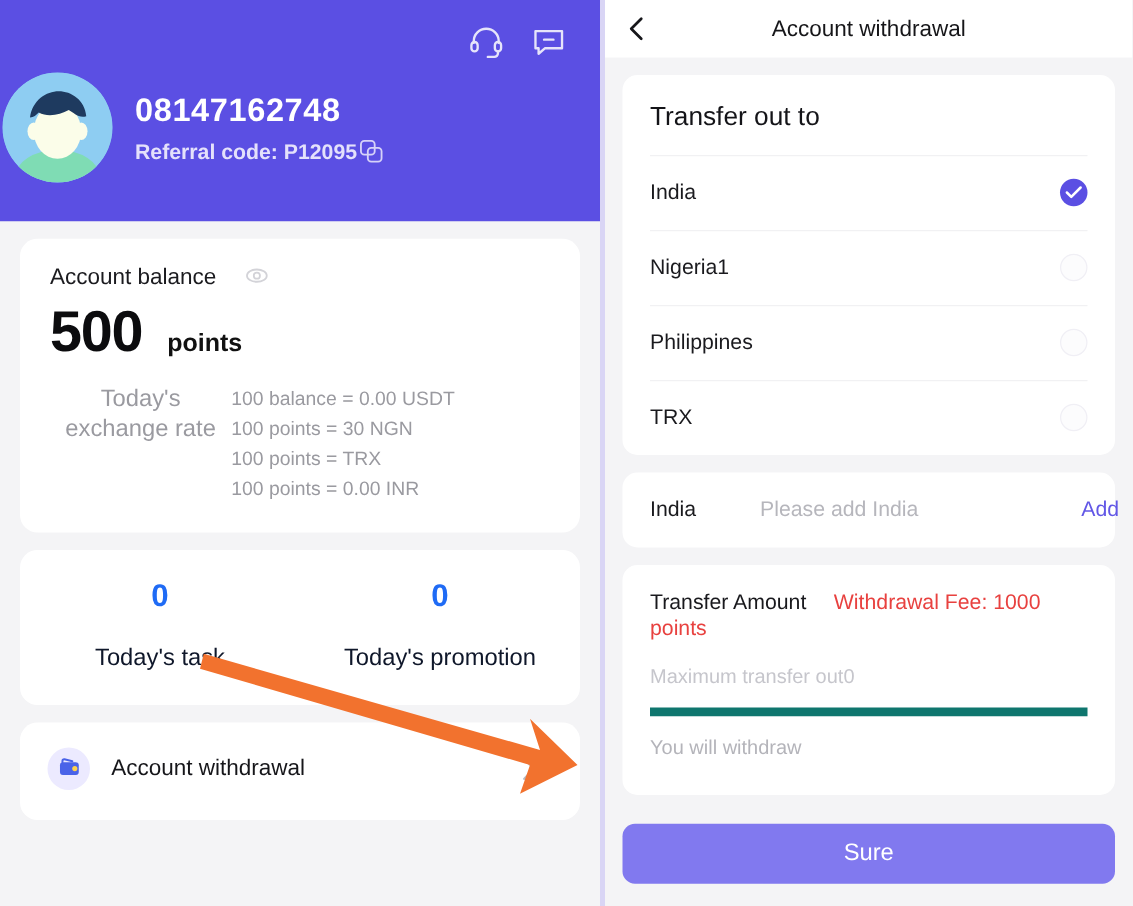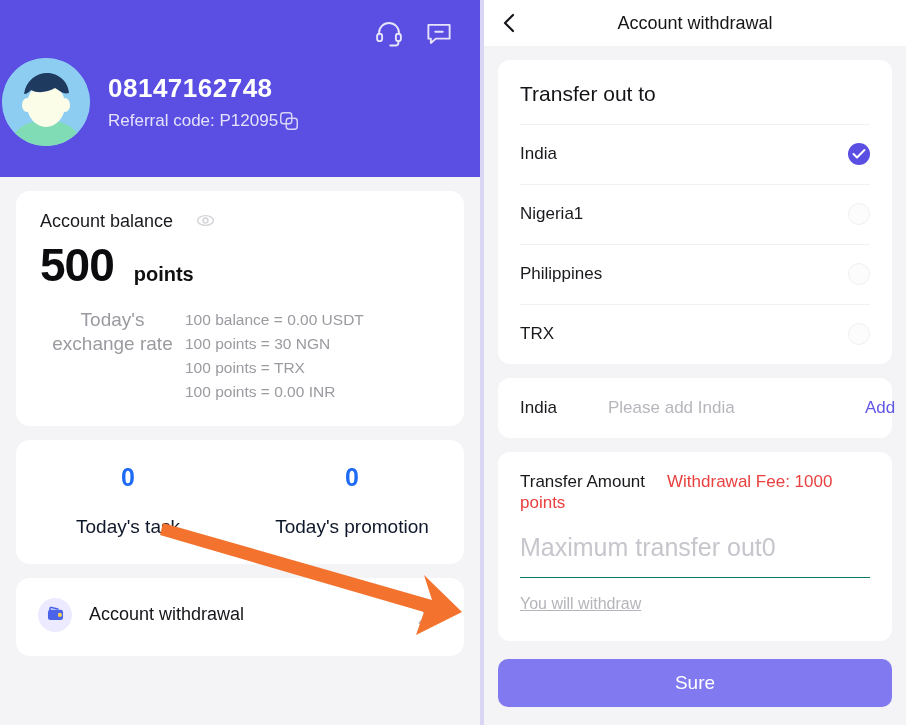--- a/index.html
+++ b/index.html
@@ -36,21 +36,21 @@
   .avatar {
     width: 88px; height: 88px; border-radius: 50%;
     background: #8ec8f0; overflow: hidden; position: relative;
     flex-shrink: 0;
   }
   .profile-text { padding-top: 2px; }
   .phone {
     color: #ffffff; font-size: 26px; font-weight: bold;
     letter-spacing: .5px; line-height: 1.15;
   }
-  .ref-row { display: flex; align-items: center; gap: 0; margin-top: 7px; }
+  .ref-row { display: flex; align-items: flex-end; gap: 0; margin-top: 7px; font-weight: bold; }
   .ref-code { color: #e4e1fb; font-size: 17px; }
   .copy-icon { width: 22px; height: 22px; opacity: .9; }
 
   .card {
     background: #ffffff;
     border-radius: 14px;
     margin: 14px 16px 0 16px;
   }
   .balance-card { padding: 20px 24px 22px 24px; }
   .bal-title-row { display: flex; align-items: flex-start; gap: 23px; }
@@ -137,26 +137,26 @@
   .add-input::placeholder { color: #b6b6bc; }
   .add-link { font-size: 17px; color: #6257e6; flex-shrink: 0; margin-left: 36px; }
 
   .amount-card { padding: 20px 22px 22px 22px; }
   .amount-head { display: flex; align-items: baseline; flex-wrap: wrap; }
   .amount-label { font-size: 17px; color: #19191d; margin-right: 22px; }
   .fee-text { font-size: 17px; color: #e8413f; }
   .fee-points { font-size: 17px; color: #e8413f; width: 100%; margin-top: 1px; }
   .amount-input {
     display: block; width: 100%; border: none; outline: none;
-    border-bottom: 1px solid #0f766e; background: transparent;
-    font-family: "Liberation Sans", sans-serif; font-size: 25px; color: #0c4a6e;
+    border-bottom: 7px solid #0f766e; background: transparent;
+    font-family: "Liberation Sans", sans-serif; font-size: 16px; color: #0c4a6e;
     padding: 20px 0 15px 0;
   }
   .amount-input::placeholder { color: #c6c6cc; }
-  .withdraw-note { font-size: 16px; color: #b4b4ba; padding: 17px 0 6px 0; text-decoration: underline; }
+  .withdraw-note { font-size: 16px; color: #b4b4ba; padding: 17px 0 6px 0; }
 
   .sure-btn {
     position: absolute; left: 14px; right: 14px; bottom: 18px;
     height: 48px; border-radius: 10px; border: none;
     background: #8179ef; color: #ffffff;
     font-family: "Liberation Sans", sans-serif; font-size: 19px;
     display: flex; align-items: center; justify-content: center;
   }
 </style>
 </head>

